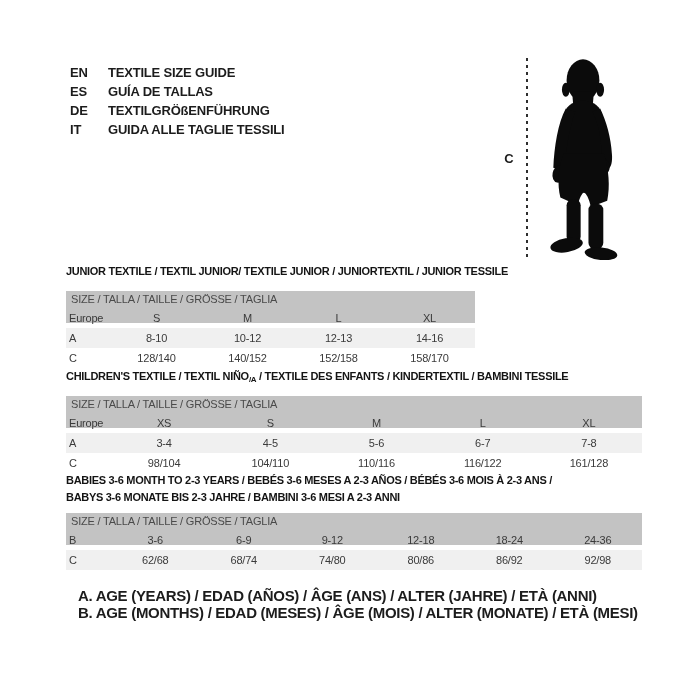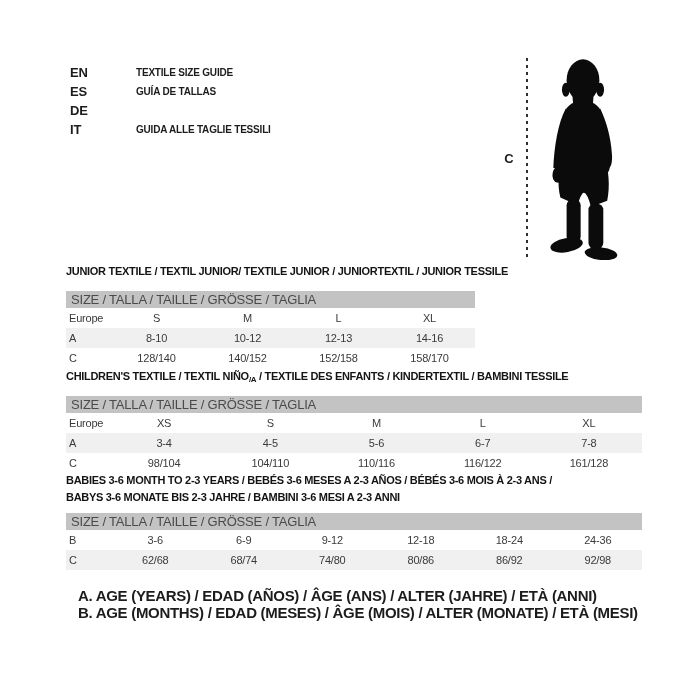--- a/index.html
+++ b/index.html
@@ -4,34 +4,34 @@
 <style>
   html,body{margin:0;padding:0;background:#fff;}
   #canvas{
     position:relative;width:700px;height:700px;background:#ffffff;
     font-family:"Liberation Sans",sans-serif;color:#1c1c1c;overflow:hidden;
   }
   
   .lang-block{position:absolute;left:70px;top:63px;}
   .lang-row{display:flex;height:19px;line-height:19px;}
   .lang-code{width:38px;font-weight:700;font-size:13px;letter-spacing:-0.2px;color:#1c1c1c;}
-  .lang-label{font-weight:700;font-size:10px;letter-spacing:-0.2px;color:#1c1c1c;white-space:nowrap;margin-left:28px;}
+  .lang-label{font-weight:700;font-size:13px;letter-spacing:-0.2px;color:#1c1c1c;white-space:nowrap;}
   
   .measure-line{position:absolute;left:526px;top:58px;width:2px;height:201px;
     background-image:repeating-linear-gradient(to bottom,#2e2e2e 0 3px,transparent 3px 7px);}
   .figure-label{position:absolute;left:500px;top:151px;width:18px;text-align:center;
     font-weight:700;font-size:13px;color:#1c1c1c;}
   .silhouette{position:absolute;left:542px;top:57px;width:82px;height:203px;}
   
   .sec-title{position:absolute;left:66px;font-weight:700;font-size:11px;letter-spacing:-0.3px;
     color:#141414;white-space:nowrap;line-height:14px;}
   .sub{font-size:8px;vertical-align:-2px;}
   
-  .size-bar{position:absolute;left:66px;height:17px;line-height:17px;background:#c3c3c3;
-    font-size:13px;letter-spacing:-0.2px;color:#4a4a4a;padding-left:5px;box-sizing:border-box;
+  .size-bar{position:absolute;left:66px;height:32px;line-height:17px;background:#c3c3c3;
+    font-size:11px;letter-spacing:-0.2px;color:#4a4a4a;padding-left:5px;box-sizing:border-box;
     white-space:nowrap;overflow:hidden;}
   
   table.size-table{position:absolute;left:66px;border-collapse:collapse;table-layout:fixed;}
   table.size-table td{height:20px;padding:0;font-size:11px;letter-spacing:-0.2px;color:#3a3a3a;
     text-align:center;vertical-align:middle;white-space:nowrap;overflow:hidden;}
   table.size-table td.rowlabel{text-align:left;padding-left:3px;color:#3a3a3a;}
   tr.shaded td{background:#f0f0f0;}
   
   .footnotes{position:absolute;left:66px;top:587px;}
   .footnote{height:17px;line-height:17px;font-weight:700;font-size:15px;letter-spacing:-0.3px;
@@ -46,20 +46,21 @@
     <div class="lang-row">
       <span class="lang-code">EN</span>
       <span class="lang-label">TEXTILE SIZE GUIDE</span>
     </div>
     <div class="lang-row">
       <span class="lang-code">ES</span>
       <span class="lang-label">GUÍA DE TALLAS</span>
     </div>
     <div class="lang-row">
       <span class="lang-code">DE</span>
+      <span class="lang-label">TEXTILGRÖßENFÜHRUNG</span>
     </div>
     <div class="lang-row">
       <span class="lang-code">IT</span>
       <span class="lang-label">GUIDA ALLE TAGLIE TESSILI</span>
     </div>
   </div>
 
   <div class="measure-line"></div>
   <div class="figure-label">C</div>
   <svg class="silhouette" viewBox="0 0 100 260" aria-hidden="true">

